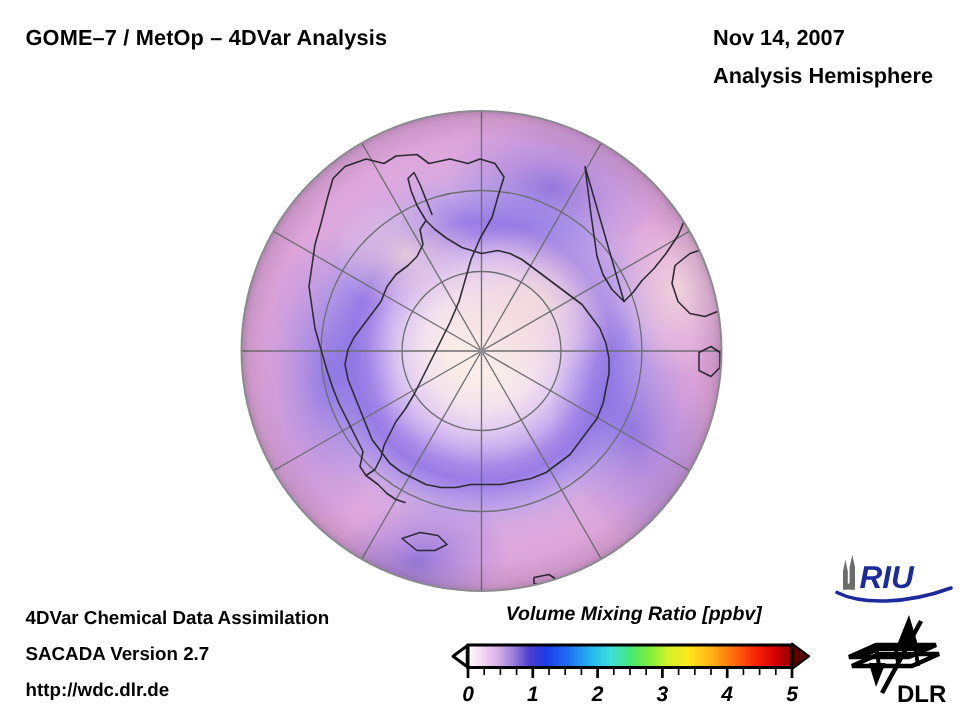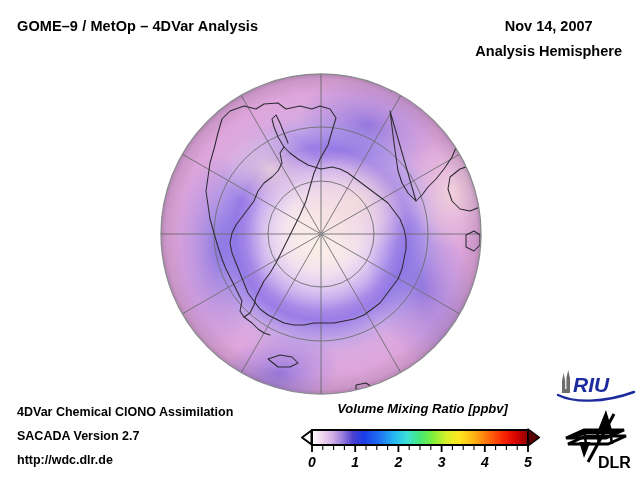--- a/index.html
+++ b/index.html
@@ -28,21 +28,21 @@
     letter-spacing: 0.1px;
     white-space: nowrap;
   }
   .hdr-right {
     position: absolute;
     right: 18px;
     top: 14px;
     font-size: 14.5px;
     font-weight: bold;
     line-height: 25px;
-    text-align: center;
+    text-align: left;
     white-space: nowrap;
   }
   .hdr-line { display: block; }
   sub {
     font-size: 10.5px;
     vertical-align: baseline;
     position: relative;
     top: 3px;
   }
 
@@ -108,21 +108,21 @@
     width: 74px;
     height: 64px;
   }
 </style>
 </head>
 <body>
 
 <div id="page">
 
   <div class="hdr-left">
-    <span class="hdr-line">GOME–9 / MetOp – 4DVar Analysis</span>
+    <span class="hdr-line">GOME–7 / MetOp – 4DVar Analysis</span>
   </div>
 
   <div class="hdr-right">
     <span class="hdr-line">Nov 14, 2007</span>
     <span class="hdr-line">Analysis Hemisphere</span>
   </div>
 
   <div id="globe-wrap">
     <svg id="globe-svg" width="322" height="322" viewBox="0 0 322 322">
       <defs>
@@ -247,21 +247,21 @@
         <path d="M196,312 L206,310 L212,314 L204,318 L196,316 Z"></path>
       </g>
 
       <circle cx="161" cy="161" r="160" fill="url(#rimShade)"></circle>
       <circle cx="161" cy="161" r="160" fill="none" stroke="#8a8a90" stroke-width="1.3"></circle>
       <circle cx="161" cy="161" r="2.1" fill="#8c8c92"></circle>
     </svg>
   </div>
 
   <div class="footer-left">
-    <span class="footer-line">4DVar Chemical ClONO Assimilation</span>
+    <span class="footer-line">4DVar Chemical Data Assimilation</span>
     <span class="footer-line">SACADA Version 2.7</span>
     <span class="footer-line">http://wdc.dlr.de</span>
   </div>
 
   <div id="cbar-block">
     <div id="cbar-title">Volume Mixing Ratio [ppbv]</div>
     <svg id="cbar-graphic" width="245" height="52" viewBox="0 0 245 52">
       <defs>
         <linearGradient id="cbarGrad" x1="0%" y1="0%" x2="100%" y2="0%">
           <stop offset="0%" stop-color="#ffffff"></stop>

